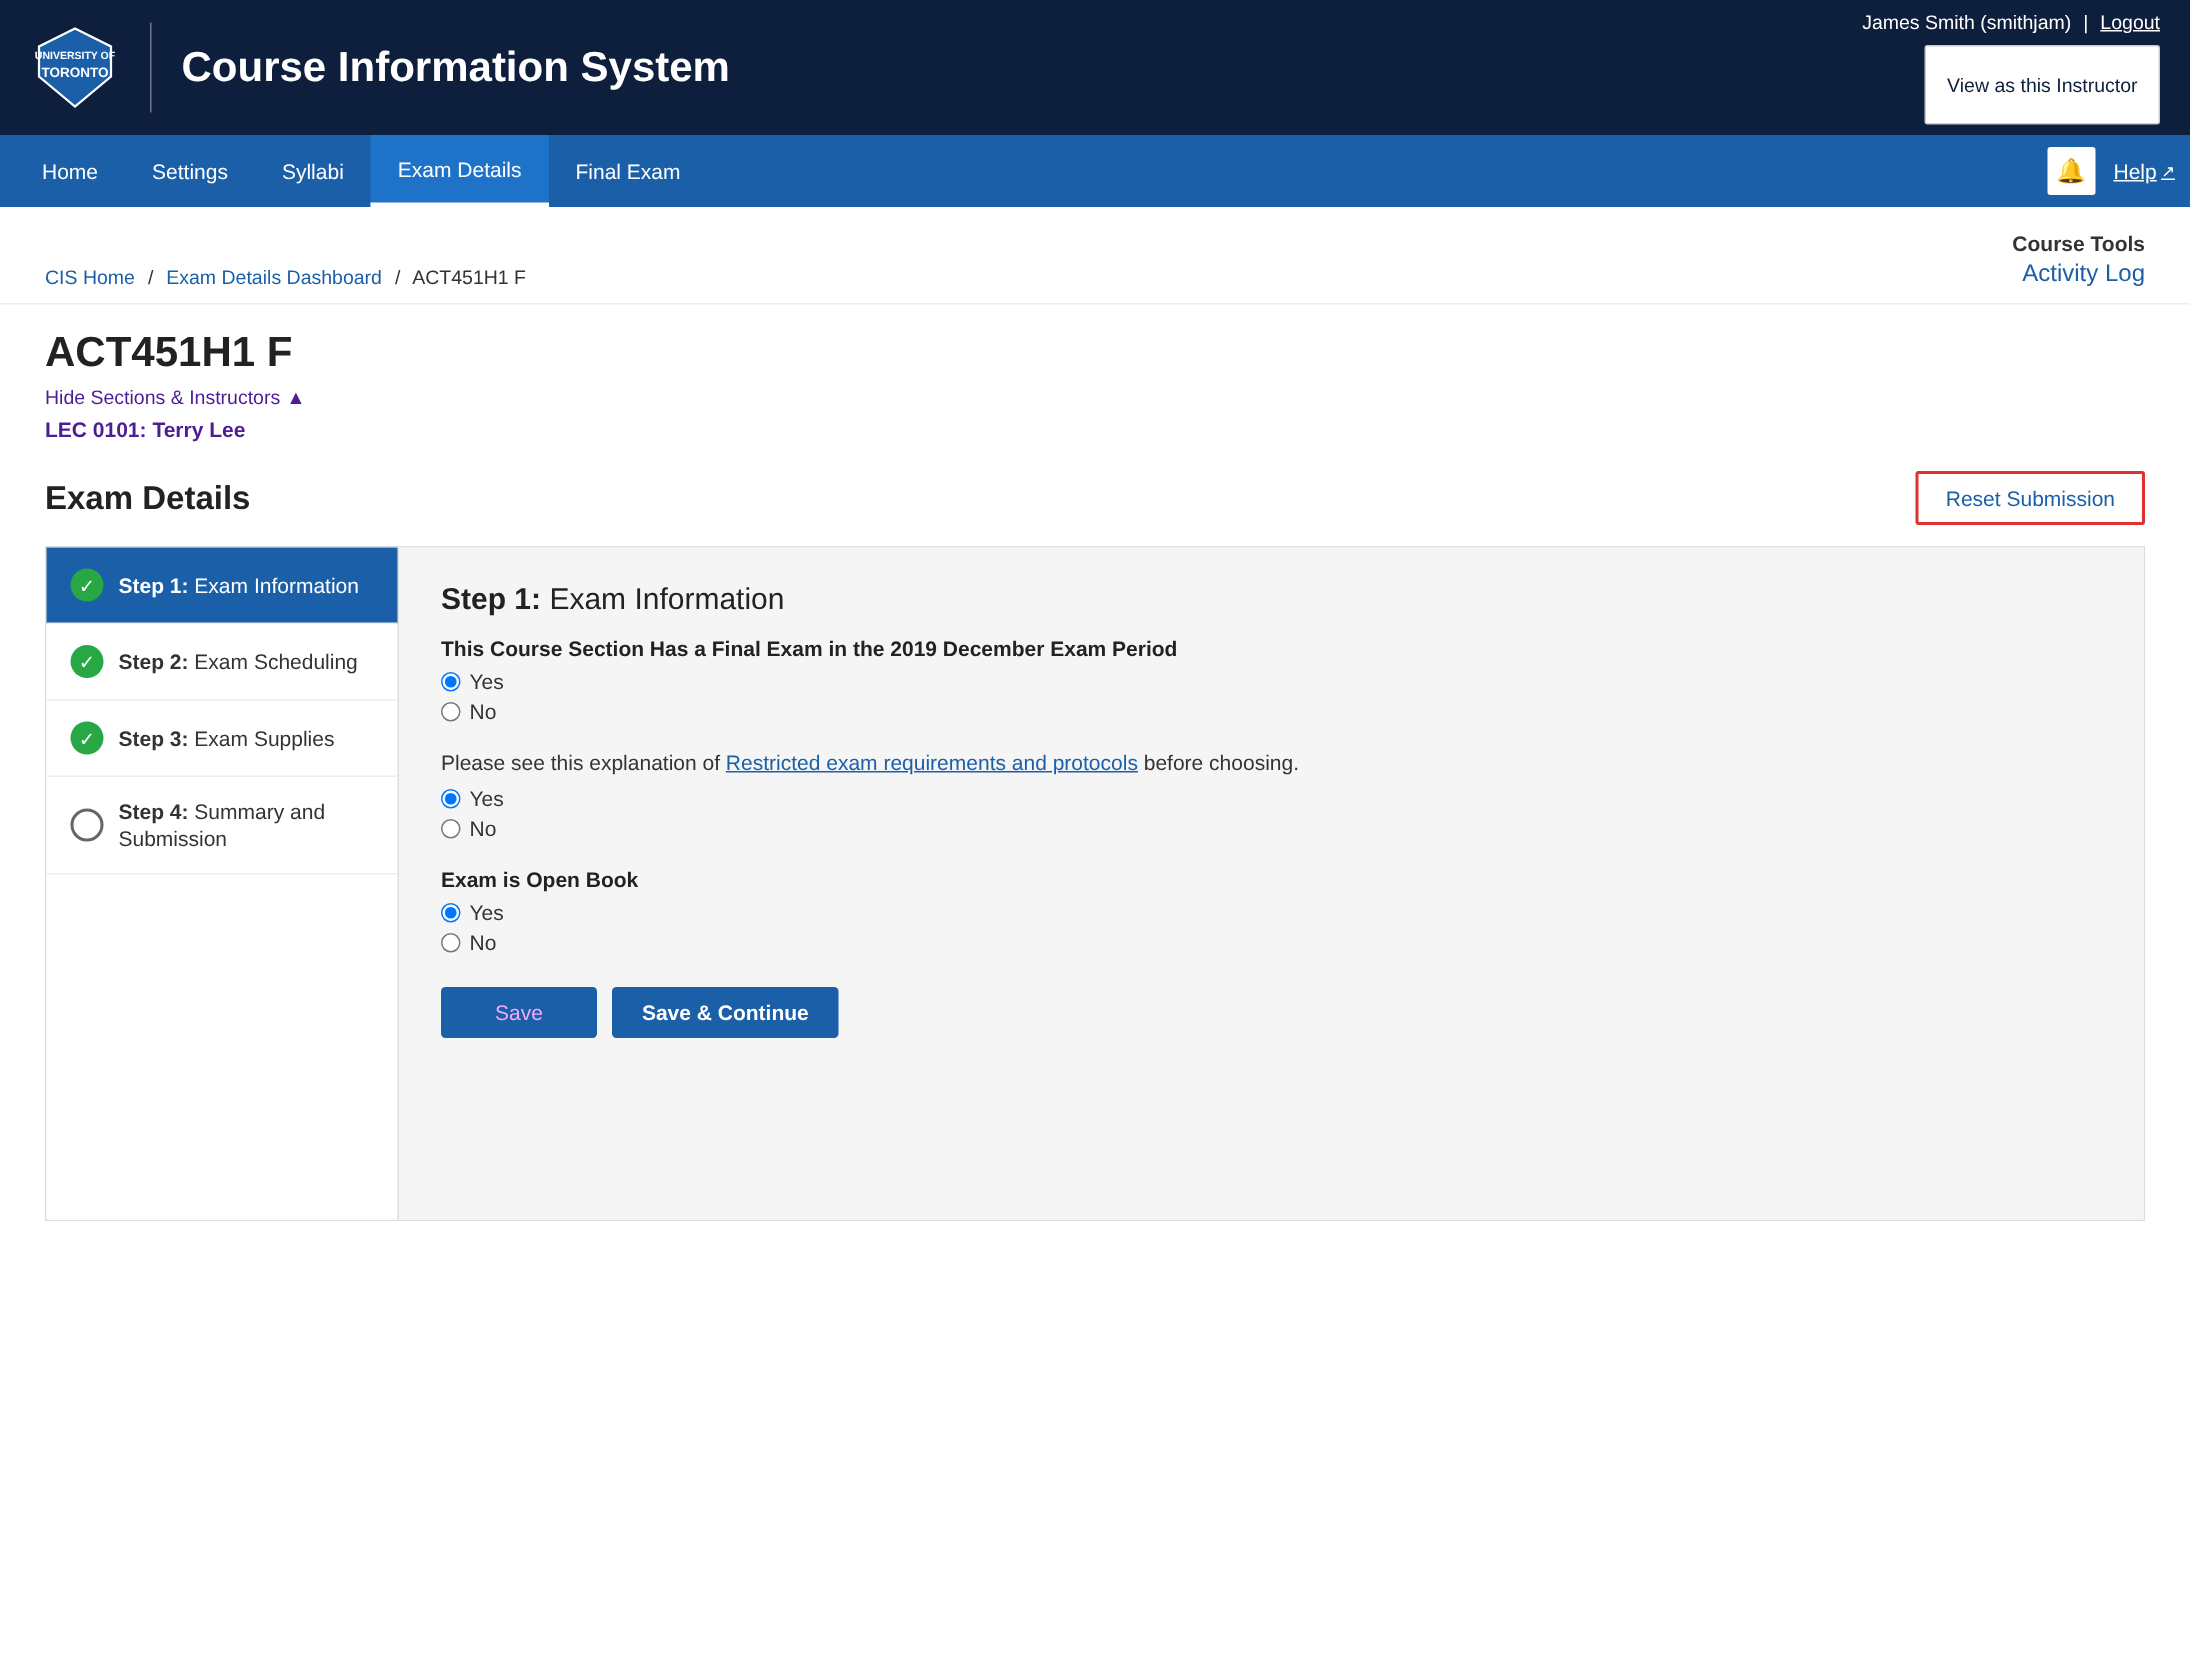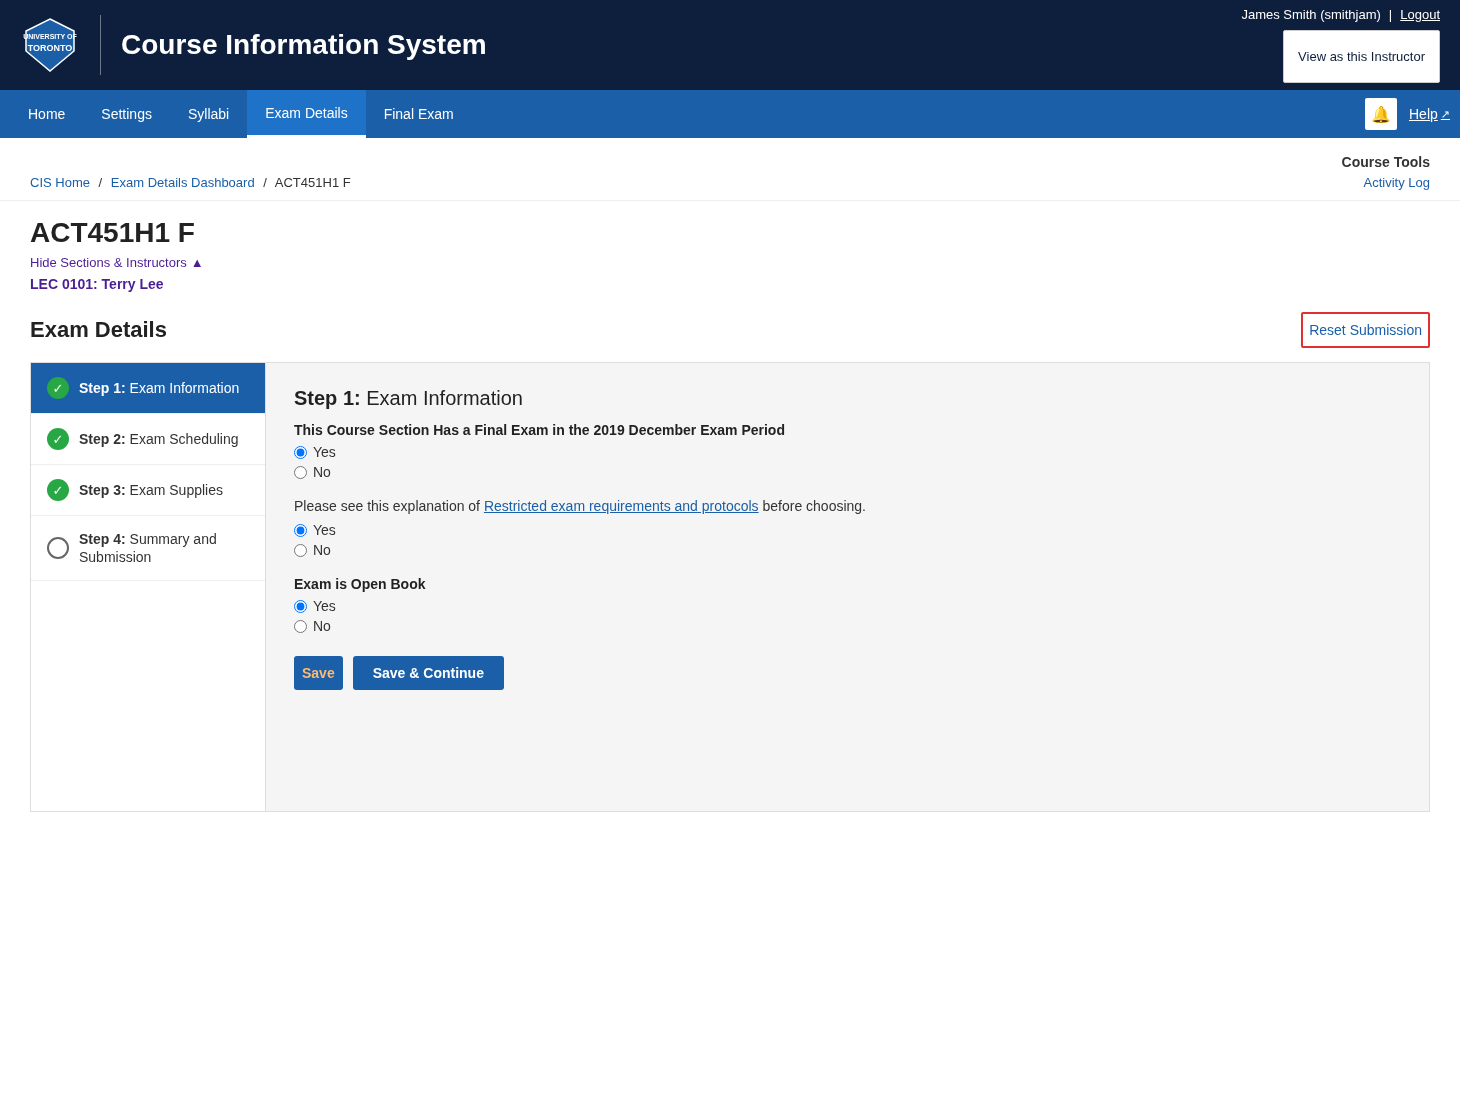--- a/index.html
+++ b/index.html
@@ -145,21 +145,21 @@
       text-align: right;
     }
     .course-tools-title {
       font-weight: bold;
       font-size: 14px;
       margin-bottom: 4px;
     }
     .course-tools a {
       color: #1a5fa8;
       text-decoration: none;
-      font-size: 13px;
+      font-size: 16px;
     }
 
     
     .course-title-section {
       padding: 16px 30px 0 30px;
     }
     .course-title {
       font-size: 28px;
       font-weight: bold;
       color: #222;
@@ -192,21 +192,21 @@
     }
     .exam-details-title {
       font-size: 22px;
       font-weight: bold;
       color: #222;
     }
     .reset-submission-btn {
       background: #fff;
       color: #1a5fa8;
       border: 2px solid #e03030;
-      padding: 8px 6px;
+      padding: 8px 18px;
       font-size: 14px;
       cursor: pointer;
       border-radius: 2px;
       font-weight: normal;
     }
 
     
     .steps-container {
       display: flex;
       border: 1px solid #ddd;
@@ -300,27 +300,27 @@
     }
     .radio-option input[type="radio"] { cursor: pointer; }
 
     .buttons-row {
       display: flex;
       gap: 10px;
       margin-top: 22px;
     }
     .btn-save {
       background: #1a5fa8;
-      color: #fdba74;
+      color: #f0abfc;
       border: none;
-      padding: 9px 8px;
+      padding: 9px 36px;
       font-size: 14px;
       cursor: pointer;
       border-radius: 3px;
-      font-weight: bold;
+      font-weight: normal;
     }
     .btn-save-continue {
       background: #1a5fa8;
       color: #fff;
       border: none;
       padding: 9px 20px;
       font-size: 14px;
       cursor: pointer;
       border-radius: 3px;
       font-weight: bold;

